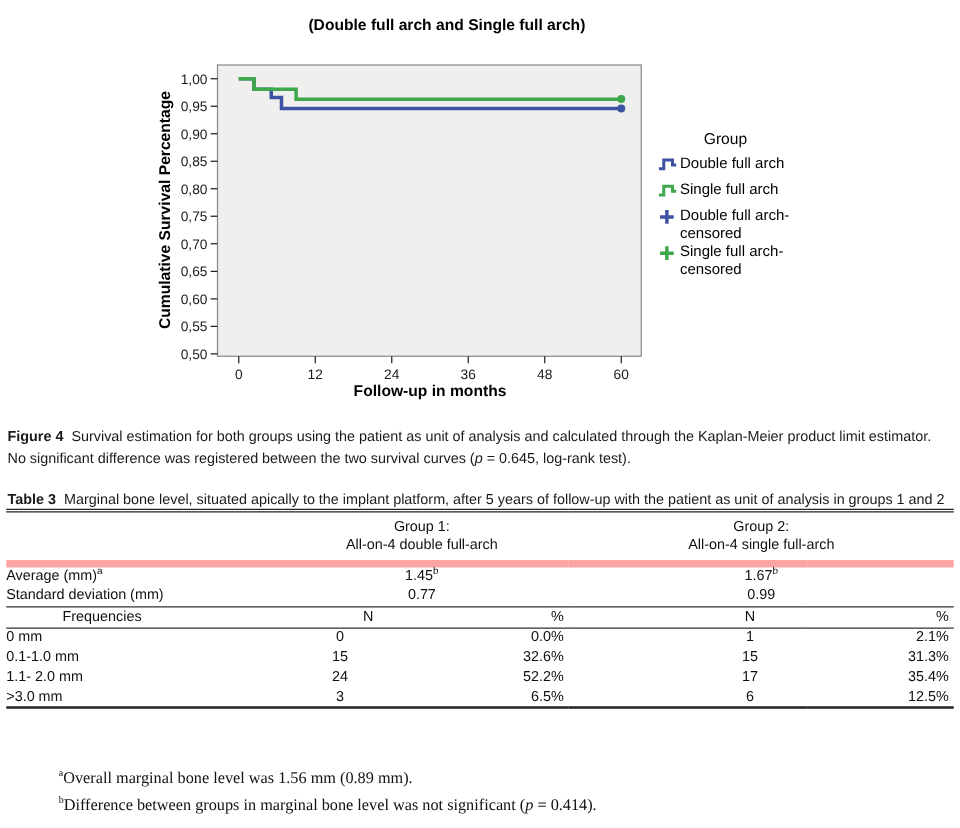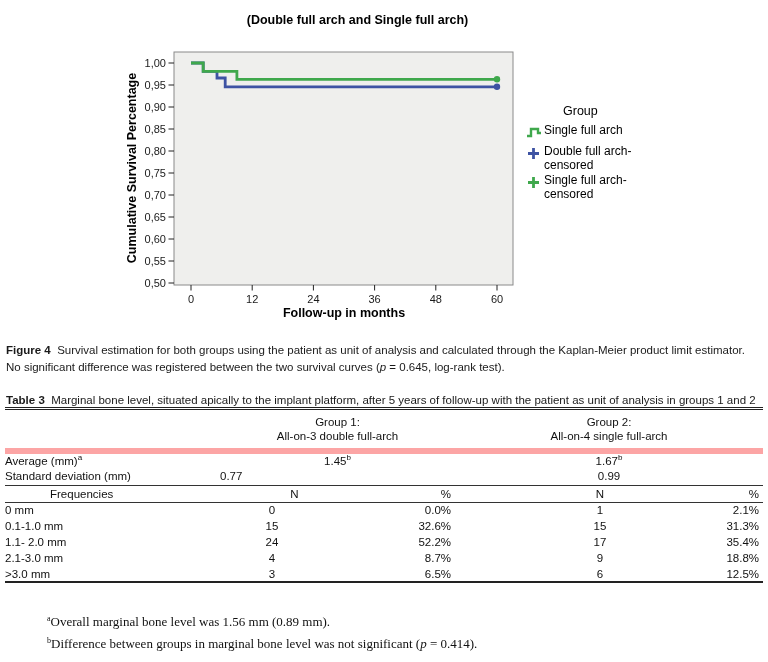--- a/index.html
+++ b/index.html
@@ -100,20 +100,28 @@
     <text class="axis-title" x="344" y="317" text-anchor="middle">Follow-up in months</text>
   </svg>
 
   <div class="chart-title">
     <div>(Double full arch and Single full arch)</div>
   </div>
 
   <div class="legend">
     <div class="legend-title">Group</div>
 
+    <div class="legend-item">
+      <span class="legend-marker" style="color: rgb(62, 83, 163);">
+        <svg width="15" height="12" viewBox="0 0 15 12">
+            <path d="M0,9 H4 V2 H11 V6 H14" fill="none" stroke="currentColor" stroke-width="2.4"></path>
+          </svg>
+      </span>
+      <span class="legend-label">Double full arch</span>
+    </div>
 
     <div class="legend-item">
       <span class="legend-marker" style="color: rgb(63, 168, 76);">
         <svg width="15" height="12" viewBox="0 0 15 12">
             <path d="M0,9 H4 V2 H11 V6 H14" fill="none" stroke="currentColor" stroke-width="2.4"></path>
           </svg>
       </span>
       <span class="legend-label">Single full arch</span>
     </div>
 
@@ -153,36 +161,36 @@
       <col style="width:104px">
       <col style="width:131px">
       <col style="width:190px">
       <col style="width:118px">
   </colgroup>
   <tbody>
     <tr class="group-hdr">
       <td></td>
       <td colspan="2" class="g1-span">
         <span>Group 1:</span><br>
-        <span>All-on-3 double full-arch</span>
+        <span>All-on-4 double full-arch</span>
       </td>
       <td colspan="2" class="g2-span">
         <span>Group 2:</span><br>
         <span>All-on-4 single full-arch</span>
       </td>
     </tr>
 
     <tr class="stat-row">
       <td><span>Average (mm)</span><sup>a</sup></td>
       <td colspan="2" class="g1-span" style="text-align:center"><span>1.45</span><sup>b</sup></td>
       <td colspan="2" class="g2-span" style="text-align:center"><span>1.67</span><sup>b</sup></td>
     </tr>
     <tr class="stat-row">
       <td><span>Standard deviation (mm)</span></td>
-      <td colspan="2" class="g1-span" style="text-align:left">0.77</td>
+      <td colspan="2" class="g1-span" style="text-align:center">0.77</td>
       <td colspan="2" class="g2-span" style="text-align:center">0.99</td>
     </tr>
 
     <tr class="freq-hdr">
       <td>Frequencies</td>
       <td class="col-n">N</td>
       <td class="col-p">%</td>
       <td class="col-n2">N</td>
       <td class="col-p">%</td>
     </tr>
@@ -202,27 +210,20 @@
       <td class="col-p">31.3%</td>
     </tr>
     <tr class="freq-row">
       <td>1.1- 2.0 mm</td>
       <td class="col-n">24</td>
       <td class="col-p">52.2%</td>
       <td class="col-n2">17</td>
       <td class="col-p">35.4%</td>
     </tr>
     <tr class="freq-row">
-      <td>2.1-3.0 mm</td>
-      <td class="col-n">4</td>
-      <td class="col-p">8.7%</td>
-      <td class="col-n2">9</td>
-      <td class="col-p">18.8%</td>
-    </tr>
-    <tr class="freq-row">
       <td>&gt;3.0 mm</td>
       <td class="col-n">3</td>
       <td class="col-p">6.5%</td>
       <td class="col-n2">6</td>
       <td class="col-p">12.5%</td>
     </tr>
   </tbody>
 </table>
 
 <div class="footnotes">

